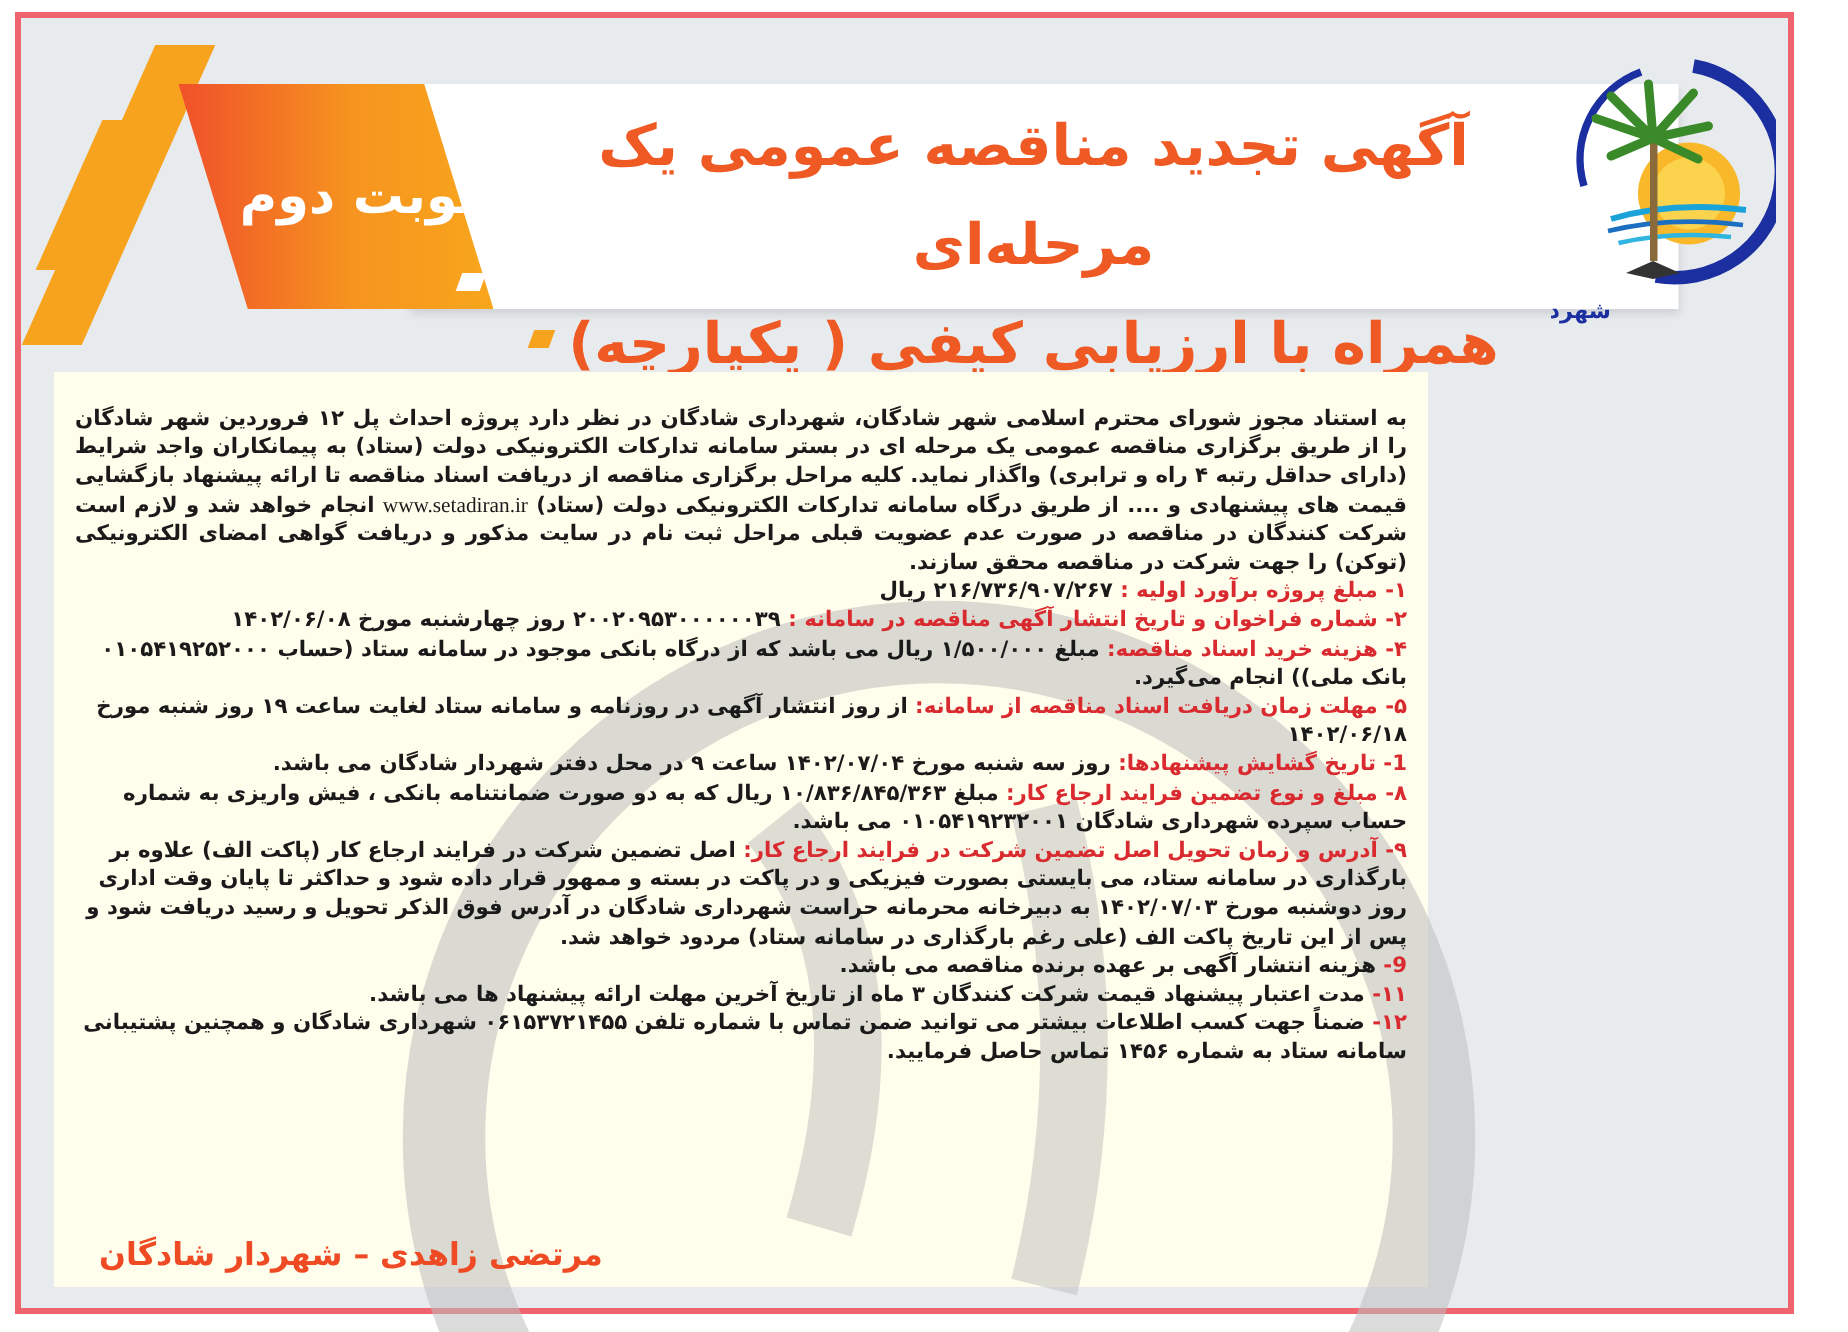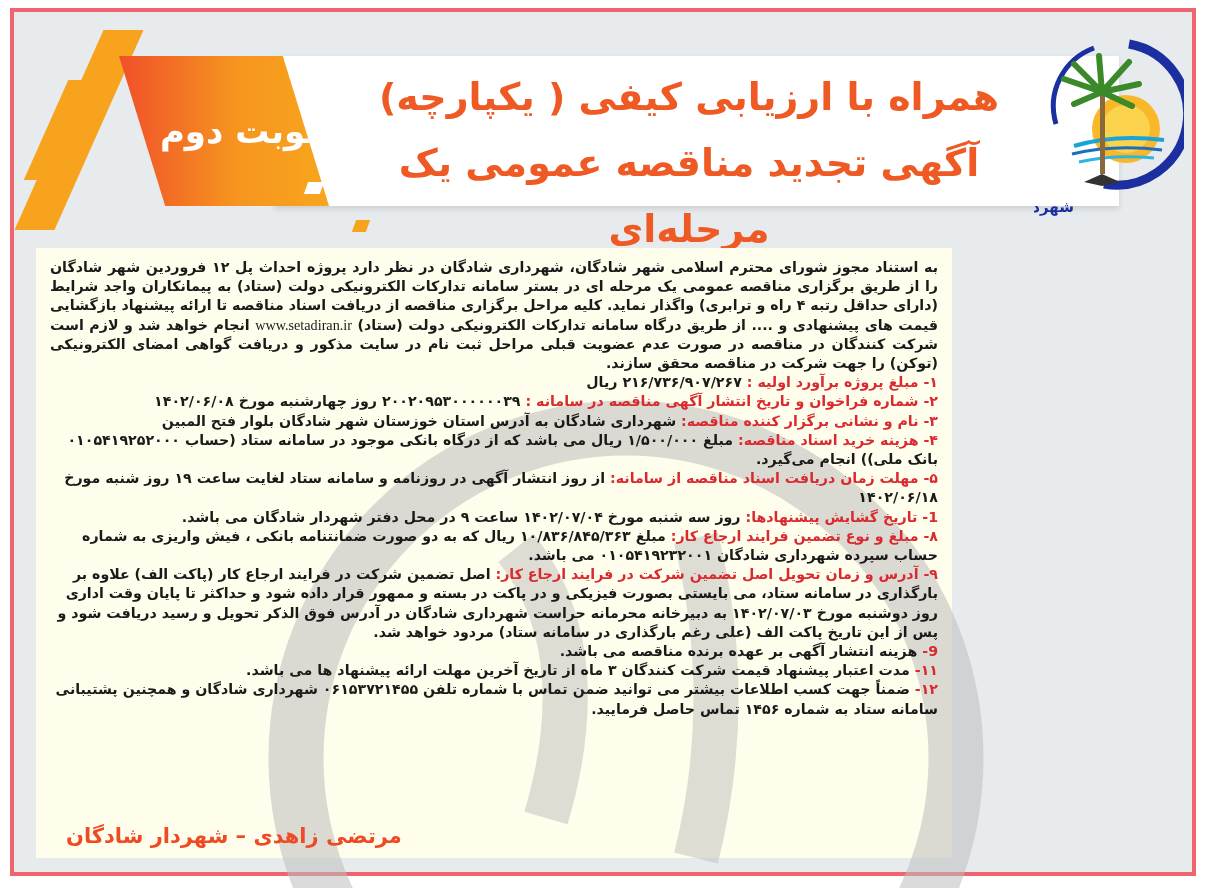--- a/index.html
+++ b/index.html
@@ -43,21 +43,21 @@
       position: absolute; left: 330px; top: 52px; width: 690px; text-align: center; direction: rtl;
       color: #ef5a24; font-weight: bold; font-size: 38px; line-height: 66px;
       font-family: "DejaVu Sans", sans-serif;
     }
     .logo {
       position: absolute; left: 1020px; top: 22px; width: 150px; height: 185px;
     }
     
     .content {
       position: absolute; left: 22px; top: 236px; width: 916px; height: 610px;
-      background: #fffdeb; direction: rtl; padding: 0 14px; box-sizing: border-box;
+      background: #fffdeb; direction: rtl; padding: 12px 14px; box-sizing: border-box;
       font-size: 14.2px; line-height: 19.2px; color: #1a1a1a; font-weight: bold;
     }
     .watermark {
       position: absolute; left: 230px; top: 150px; width: 720px; height: 720px; pointer-events: none;
     }
     .para { text-align: justify; text-align-last: right; margin-top: 10px; position: relative; }
     .item { position: relative; text-align: right; }
     .lbl { color: #d92a30; }
     .url { font-family: "Liberation Serif", serif; font-weight: normal; }
     .dates { position: relative; }
@@ -73,22 +73,22 @@
   <div class="header">
     <div class="stripe1"></div>
     <div class="stripe2"></div>
     <div class="band"></div>
     <div class="round-box">
       <span class="round-label">نوبت دوم</span>
     </div>
     <div class="small-sq1"></div>
     <div class="small-sq2"></div>
     <div class="title">
+      <div>آگهی تجدید مناقصه عمومی یک مرحله‌ای</div>
       <div>همراه با ارزیابی کیفی ( یکپارچه)</div>
-      <div>آگهی تجدید مناقصه عمومی یک مرحله‌ای</div>
     </div>
     <svg class="logo" viewBox="0 0 150 185">
       <path d="M 95 10 A 62 62 0 1 1 70 150" fill="none" stroke="#1c2fa0" stroke-width="9"></path>
       <path d="M 22 90 A 62 62 0 0 1 60 14" fill="none" stroke="#1c2fa0" stroke-width="5"></path>
       <circle cx="92" cy="95" r="34" fill="#f8b82a"></circle>
       <circle cx="92" cy="95" r="24" fill="#fcd34d"></circle>
       <path d="M 40 112 Q 80 100 130 106" stroke="#1aa3d8" stroke-width="4" fill="none"></path>
       <path d="M 38 120 Q 80 110 128 116" stroke="#1c6fc0" stroke-width="3" fill="none"></path>
       <path d="M 45 128 Q 80 120 120 124" stroke="#2fb5e0" stroke-width="3" fill="none"></path>
       <rect x="66" y="60" width="5" height="80" fill="#8a6a3a"></rect>
@@ -106,21 +106,20 @@
     </svg>
 
     <div class="para">
       <span>به استناد مجوز شورای محترم اسلامی شهر شادگان، شهرداری شادگان در نظر دارد پروژه احداث پل ۱۲ فروردین شهر شادگان را از طریق برگزاری مناقصه عمومی یک مرحله ای در بستر سامانه تدارکات الکترونیکی دولت (ستاد) به پیمانکاران واجد شرایط (دارای حداقل رتبه ۴ راه و ترابری) واگذار نماید. کلیه مراحل برگزاری مناقصه از دریافت اسناد مناقصه تا ارائه پیشنهاد بازگشایی قیمت های پیشنهادی و .... از طریق درگاه سامانه تدارکات الکترونیکی دولت (ستاد)</span>
       <span class="url">www.setadiran.ir</span>
       <span> انجام خواهد شد و لازم است شرکت کنندگان در مناقصه در صورت عدم عضویت قبلی مراحل ثبت نام در سایت مذکور و دریافت گواهی امضای الکترونیکی (توکن) را جهت شرکت در مناقصه محقق سازند.</span>
     </div>
 
     <div class="item"><span class="lbl">۱- مبلغ پروژه برآورد اولیه : </span><span>۲۱۶/۷۳۶/۹۰۷/۲۶۷ ریال</span></div>
     <div class="item"><span class="lbl">۲- شماره فراخوان و تاریخ انتشار آگهی مناقصه در سامانه : </span><span>۲۰۰۲۰۹۵۳۰۰۰۰۰۰۳۹ روز چهارشنبه مورخ ۱۴۰۲/۰۶/۰۸</span></div>
-    <div class="item"><span class="lbl">۳- نام و نشانی برگزار کننده مناقصه: </span><span>شهرداری شادگان به آدرس استان خوزستان شهر شادگان بلوار فتح المبین</span></div>
     <div class="item"><span class="lbl">۴- هزینه خرید اسناد مناقصه: </span><span>مبلغ ۱/۵۰۰/۰۰۰ ریال می باشد که از درگاه بانکی موجود در سامانه ستاد (حساب ۰۱۰۵۴۱۹۲۵۲۰۰۰ بانک ملی)) انجام می‌گیرد.</span></div>
     <div class="item"><span class="lbl">۵- مهلت زمان دریافت اسناد مناقصه از سامانه: </span><span>از روز انتشار آگهی در روزنامه و سامانه ستاد لغایت ساعت ۱۹ روز شنبه مورخ ۱۴۰۲/۰۶/۱۸</span></div>
     <div class="item"><span class="lbl">1- تاریخ گشایش پیشنهادها: </span><span>روز سه شنبه مورخ ۱۴۰۲/۰۷/۰۴ ساعت ۹ در محل دفتر شهردار شادگان می باشد.</span></div>
     <div class="item"><span class="lbl">۸- مبلغ و نوع تضمین فرایند ارجاع کار: </span><span>مبلغ ۱۰/۸۳۶/۸۴۵/۳۶۳ ریال که به دو صورت ضمانتنامه بانکی ، فیش واریزی به شماره حساب سپرده شهرداری شادگان ۰۱۰۵۴۱۹۲۳۲۰۰۱ می باشد.</span></div>
     <div class="item"><span class="lbl">۹- آدرس و زمان تحویل اصل تضمین شرکت در فرایند ارجاع کار: </span><span>اصل تضمین شرکت در فرایند ارجاع کار (پاکت الف) علاوه بر بارگذاری در سامانه ستاد، می بایستی بصورت فیزیکی و در پاکت در بسته و ممهور قرار داده شود و حداکثر تا پایان وقت اداری روز دوشنبه مورخ ۱۴۰۲/۰۷/۰۳ به دبیرخانه محرمانه حراست شهرداری شادگان در آدرس فوق الذکر تحویل و رسید دریافت شود و پس از این تاریخ پاکت الف (علی رغم بارگذاری در سامانه ستاد) مردود خواهد شد.</span></div>
     <div class="item"><span class="lbl">9- </span><span>هزینه انتشار آگهی بر عهده برنده مناقصه می باشد.</span></div>
     <div class="item"><span class="lbl">۱۱- </span><span>مدت اعتبار پیشنهاد قیمت شرکت کنندگان ۳ ماه از تاریخ آخرین مهلت ارائه پیشنهاد ها می باشد.</span></div>
     <div class="item"><span class="lbl">۱۲- </span><span>ضمناً جهت کسب اطلاعات بیشتر می توانید ضمن تماس با شماره تلفن ۰۶۱۵۳۷۲۱۴۵۵ شهرداری شادگان و همچنین پشتیبانی سامانه ستاد به شماره ۱۴۵۶ تماس حاصل فرمایید.</span></div>
 
 

